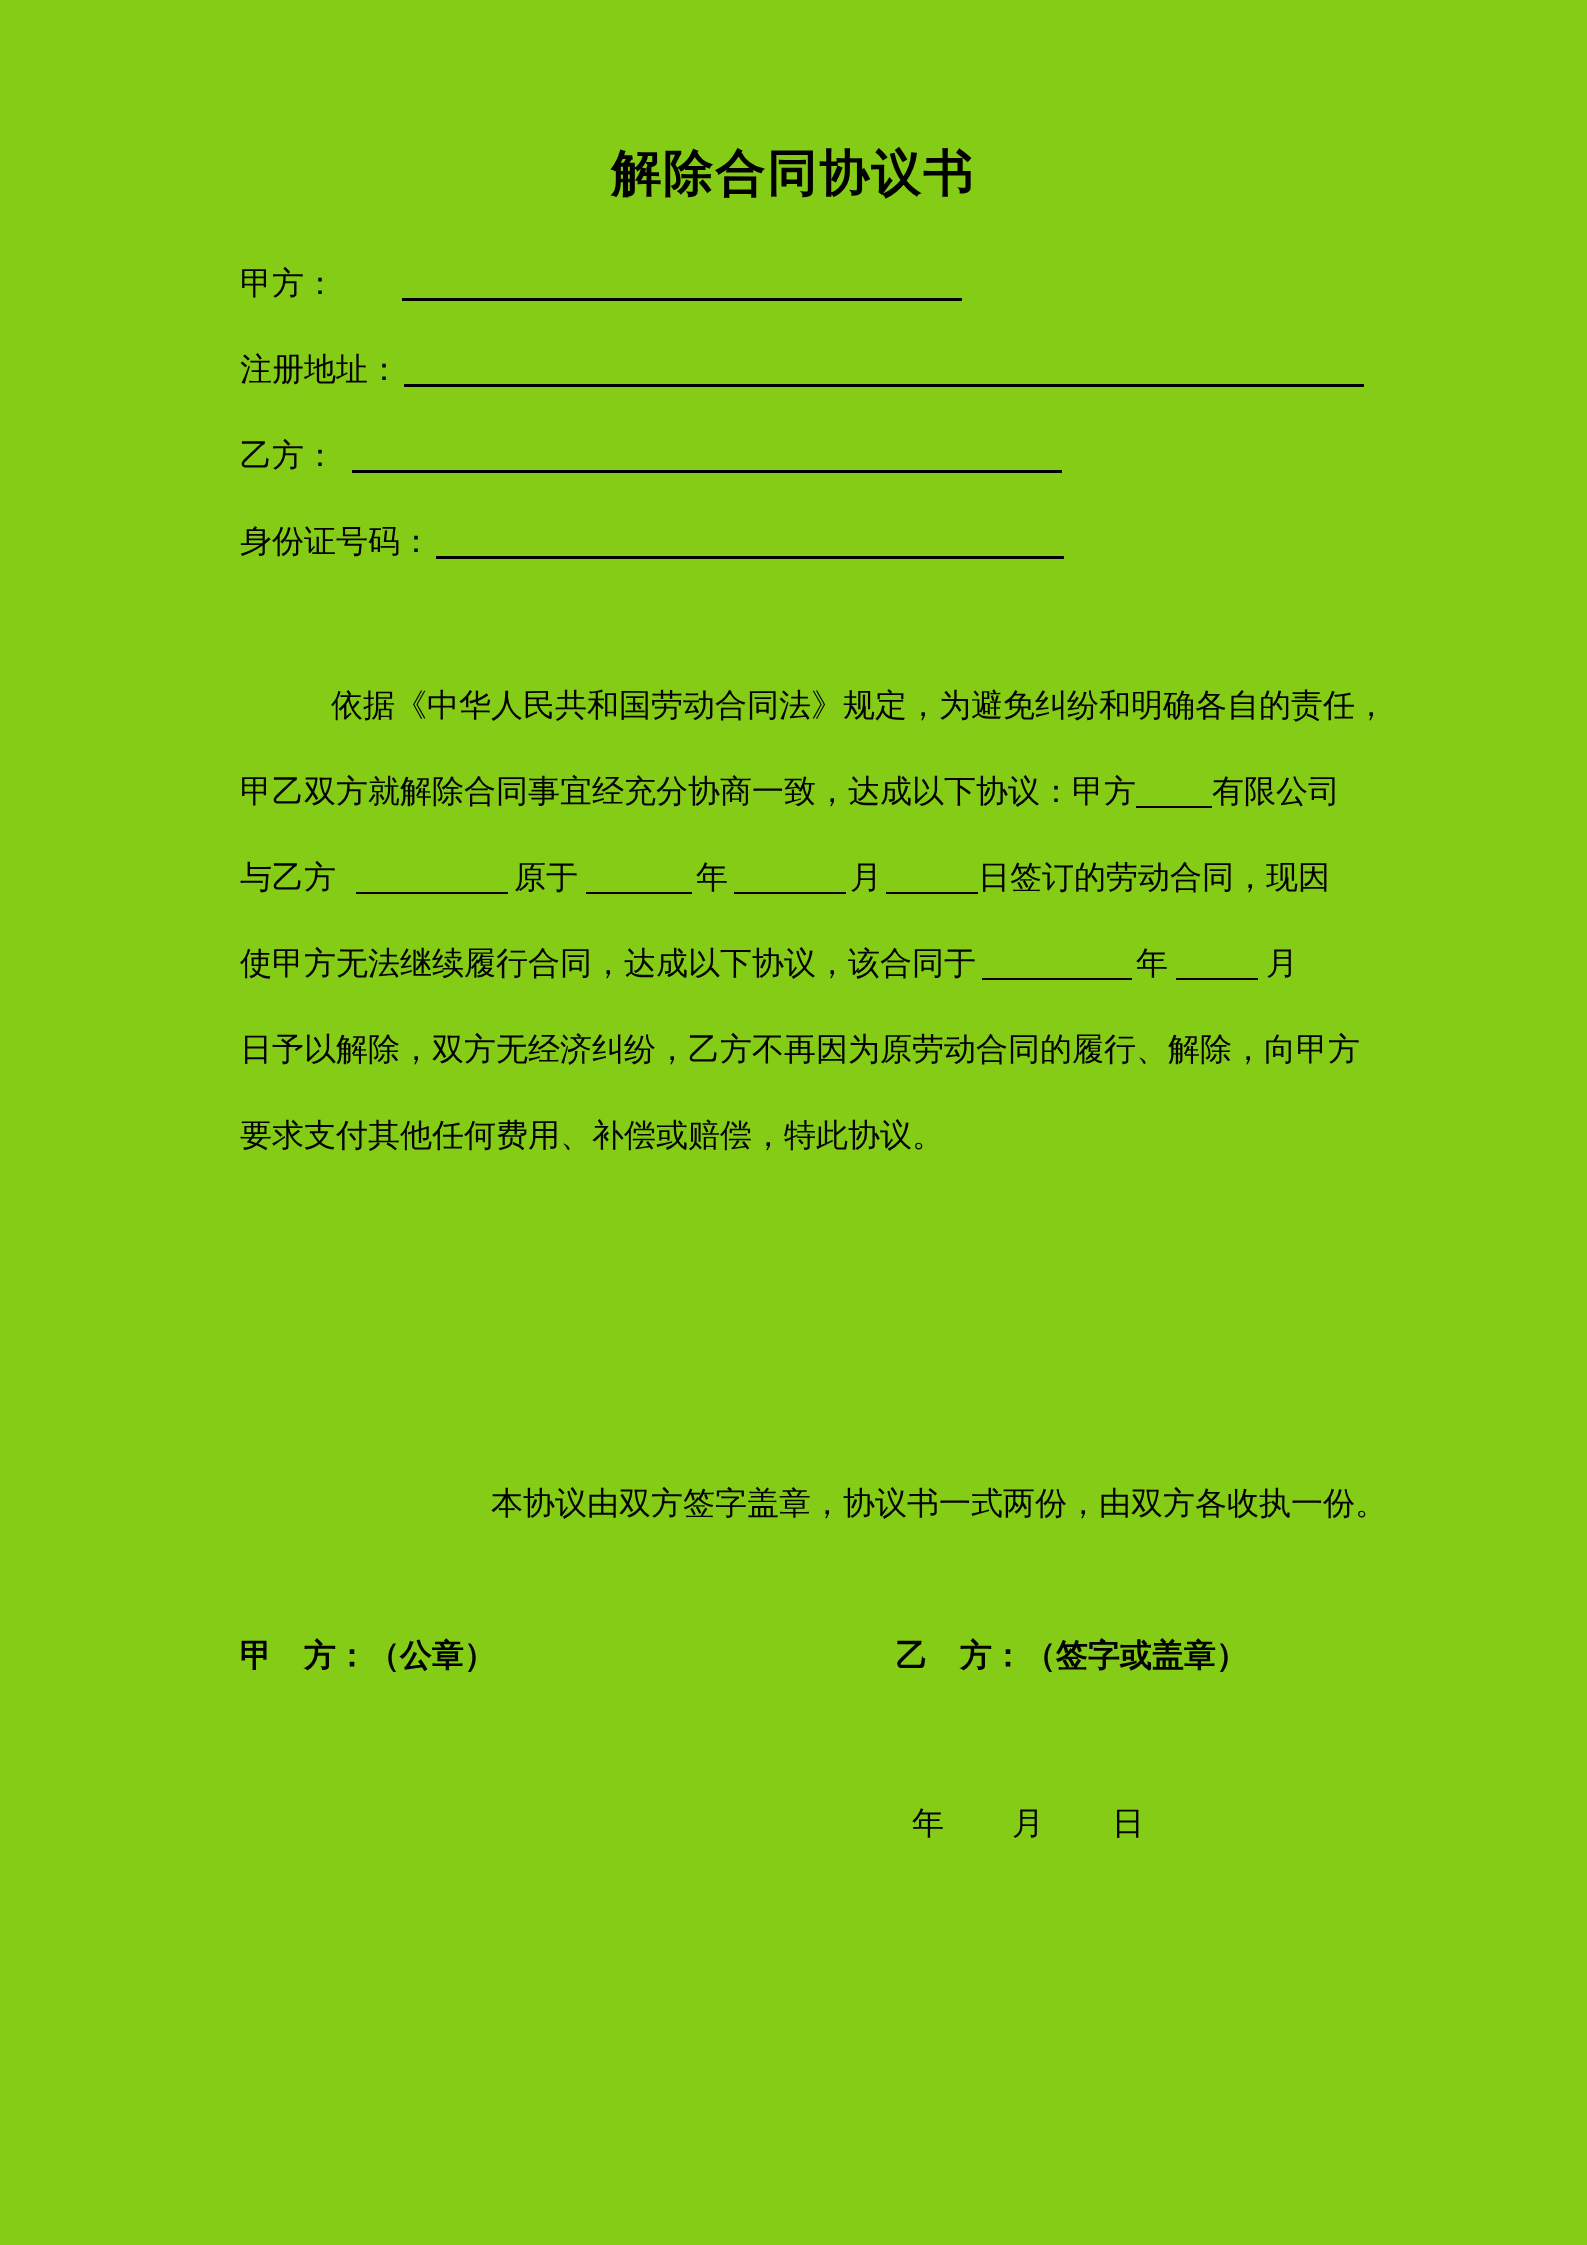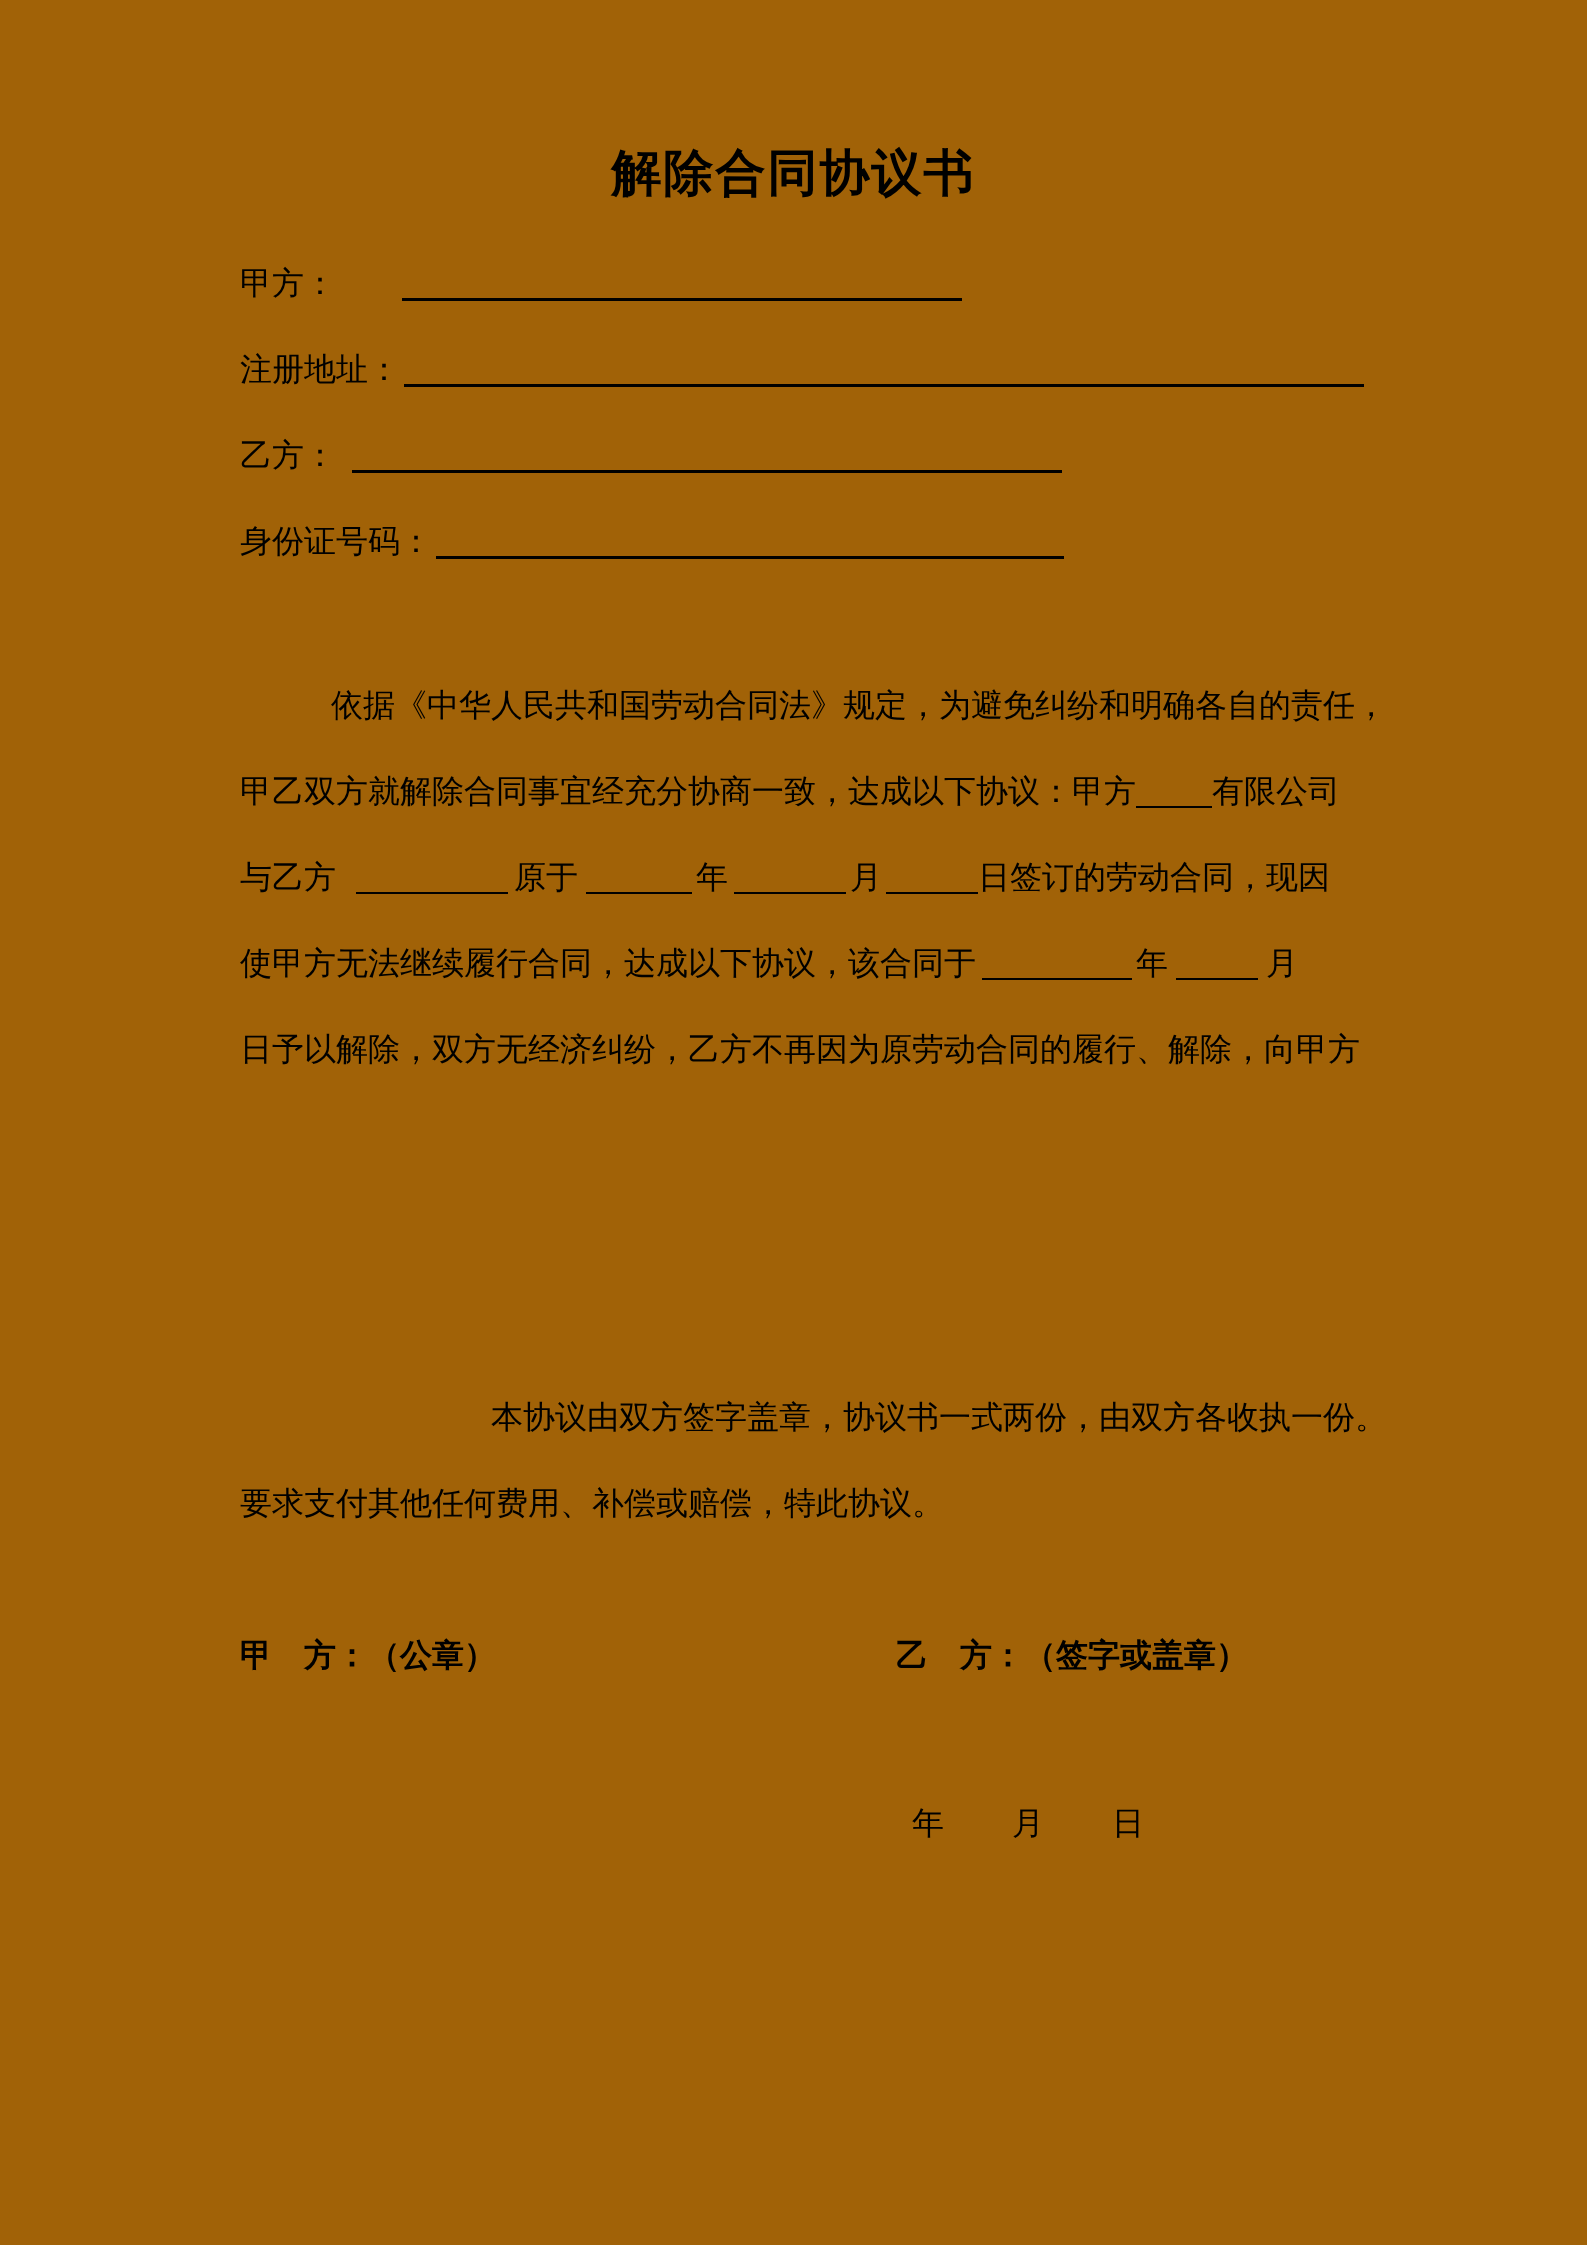--- a/index.html
+++ b/index.html
@@ -1,19 +1,19 @@
 <!DOCTYPE html>
 <html><head>
 <meta charset="utf-8">
 <style>
   html,body { margin:0; padding:0; background:#ffffff; }
   .page {
     position:relative;
     width:1587px; height:2245px;
-    background:#a16207;
+    background:#84cc16;
     color:#000000;
     font-family:"Liberation Serif", serif;
     overflow:hidden;
     box-sizing:border-box;
   }
   .title {
     padding-top:142px;
     text-align:center;
     font-size:50px;
     font-weight:bold;
@@ -76,22 +76,22 @@
     <div class="bline">
       <span>甲乙双方就解除合同事宜经充分协商一致，达成以下协议：甲方</span><span class="u u2" style="width:76px"></span><span>有限公司</span>
     </div>
     <div class="bline">
       <span>与乙方</span><span class="u u2" style="width:152px;margin-left:20px;margin-right:6px"></span><span>原于</span><span class="u u2" style="width:106px;margin-left:8px;margin-right:4px"></span><span>年</span><span class="u u2" style="width:112px;margin-left:6px;margin-right:4px"></span><span>月</span><span class="u u2" style="width:92px;margin-left:4px"></span><span>日签订的劳动合同，现因</span>
     </div>
     <div class="bline">
       <span>使甲方无法继续履行合同，达成以下协议，该合同于</span><span class="u u2" style="width:150px;margin-left:6px;margin-right:4px"></span><span>年</span><span class="u u2" style="width:82px;margin-left:8px;margin-right:8px"></span><span>月</span>
     </div>
     <div class="bline">日予以解除，双方无经济纠纷，乙方不再因为原劳动合同的履行、解除，向甲方</div>
+    <div class="bline">要求支付其他任何费用、补偿或赔偿，特此协议。</div>
     <div class="bline indent closing">本协议由双方签字盖章，协议书一式两份，由双方各收执一份。</div>
-    <div class="bline">要求支付其他任何费用、补偿或赔偿，特此协议。</div>
   </div>
 
   <div class="sigrow">
     <span>甲　方：（公章）</span><span class="sig-b">乙　方：（签字或盖章）</span>
   </div>
 
   <div class="daterow">
     <span>年</span><span class="dsep"></span><span>月</span><span class="dsep"></span><span>日</span>
   </div>
 

